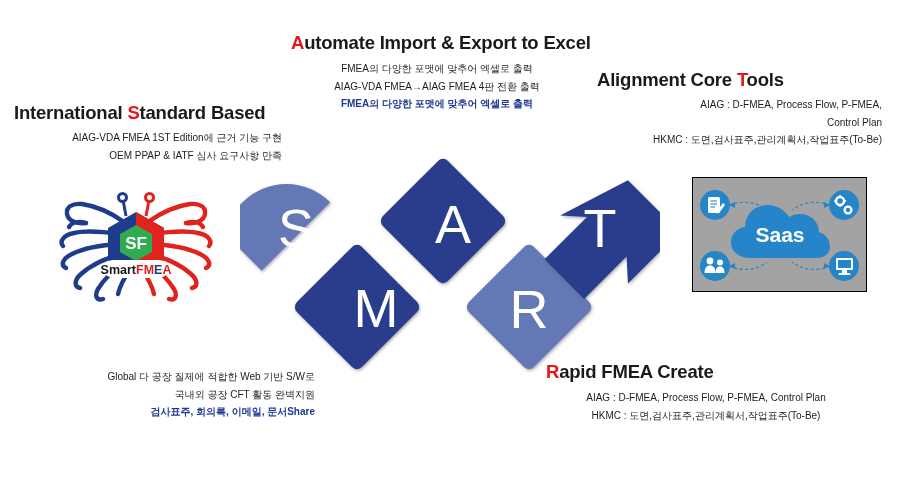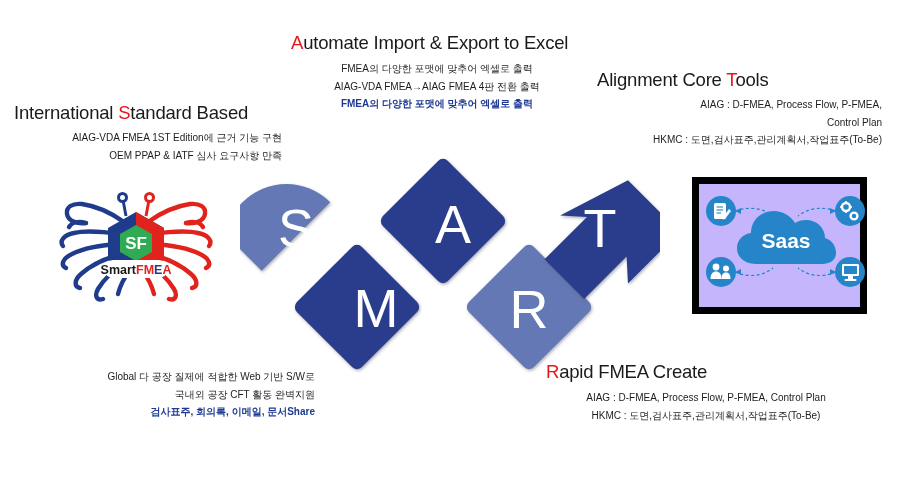--- a/index.html
+++ b/index.html
@@ -6,21 +6,21 @@
   body{
     width:898px;height:491px;position:relative;overflow:hidden;
     font-family:"Liberation Sans","DejaVu Sans",sans-serif;
     color:#231f20;
     -webkit-font-smoothing:antialiased;
   }
   .blk{position:absolute;}
 
   
   .head{
-    font-size:18.5px;font-weight:normal;letter-spacing:-0.2px;
+    font-size:18.5px;font-weight:bold;letter-spacing:-0.2px;
     color:#1a1a1a;white-space:nowrap;line-height:1.1;
   }
   .head .hl{color:#e8161b;}
   .sub{
     font-size:10px;line-height:17.5px;color:#1d1d1b;white-space:nowrap;
   }
   .sub.bb{color:#1f3a93;font-weight:bold;}
 
   
   #b-intl{left:14px;top:103px;text-align:left;}
@@ -46,22 +46,22 @@
     font-family:"Liberation Sans","DejaVu Sans",sans-serif;
     font-size:54px;fill:#ffffff;font-weight:normal;
     text-anchor:middle;dominant-baseline:central;
   }
 
   
   #crab{position:absolute;left:52px;top:190px;width:168px;height:112px;}
 
   
   #saas{
-    position:absolute;left:692px;top:177px;width:175px;height:137px;
-    background:#c4b5fd;border:7px solid #000000;box-sizing:border-box;
+    position:absolute;left:692px;top:177px;width:175px;height:115px;
+    background:#a3a3a3;border:1px solid #000000;box-sizing:border-box;
   }
   #saas svg{display:block;}
   .saas-word{
     font-family:"Liberation Sans","DejaVu Sans",sans-serif;
     font-size:21px;font-weight:bold;fill:#ffffff;text-anchor:middle;
   }
 </style>
 </head>
 <body>
 

